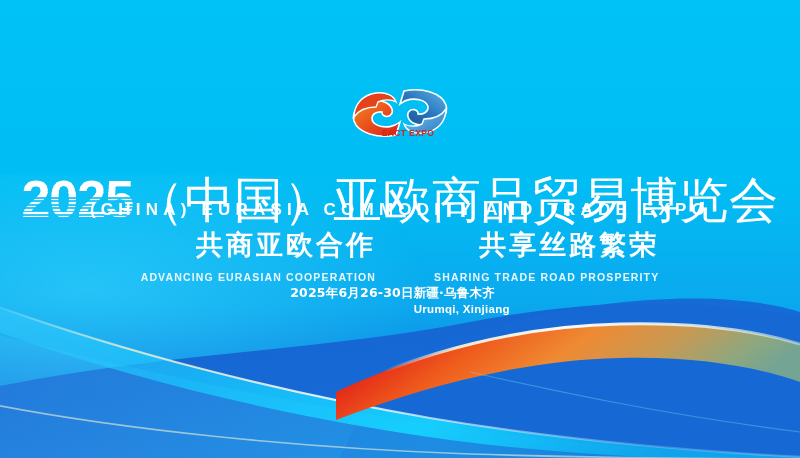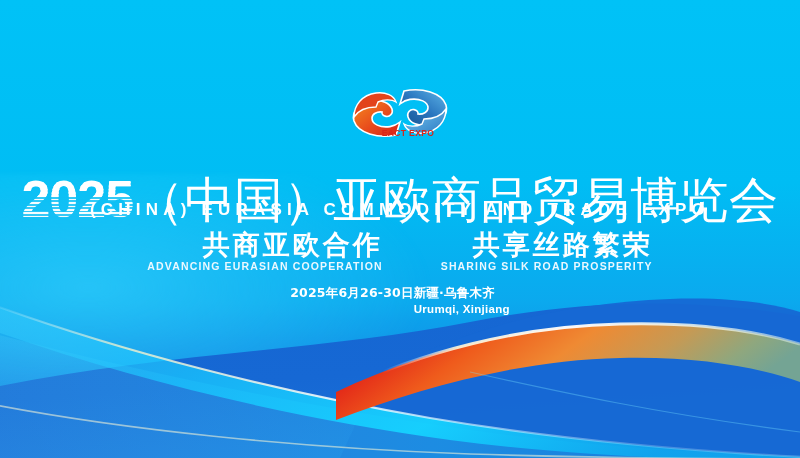--- a/index.html
+++ b/index.html
@@ -75,21 +75,21 @@
     display:flex;justify-content:center;align-items:flex-start;
     gap:58px;
   }
   .slogan{text-align:right;}
   .slogan-cn{
     font-size:27px;font-weight:bold;color:#ffffff;
     letter-spacing:3px;line-height:1.12;
     font-family:"DejaVu Sans","Liberation Sans",sans-serif;
   }
   .slogan-en{
-    margin-top:0;
+    margin-top:11px;
     font-size:10.5px;font-weight:bold;color:#eaf8ff;
     letter-spacing:1.15px;white-space:nowrap;
   }
 
   
   .datebar{
     position:absolute;left:0;right:0;top:285px;
     display:flex;justify-content:center;
   }
   .date-col{text-align:left;}
@@ -213,21 +213,21 @@
 
   <div class="en-title">(CHINA) EURASIA COMMODITY AND TRADE EXPO</div>
 
   <div class="slogans">
     <div class="slogan">
       <div class="slogan-cn">共商亚欧合作</div>
       <div class="slogan-en">ADVANCING EURASIAN COOPERATION</div>
     </div>
     <div class="slogan">
       <div class="slogan-cn">共享丝路繁荣</div>
-      <div class="slogan-en">SHARING SILK ROAD PROSPERITY</div>
+      <div class="slogan-en">SHARING TRADE ROAD PROSPERITY</div>
     </div>
   </div>
 
   <div class="datebar">
     <div class="date-col">
       <div class="date-cn">2025年6月26-30日</div>
     </div>
     <div class="date-col">
       <div class="date-cn">新疆·乌鲁木齐</div>
       <div class="date-en">Urumqi, Xinjiang</div>

